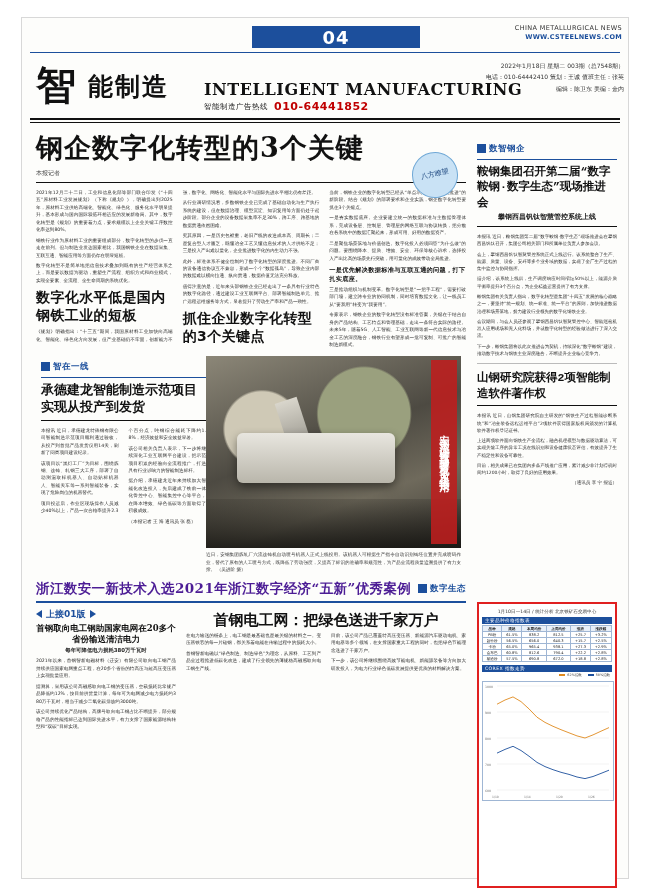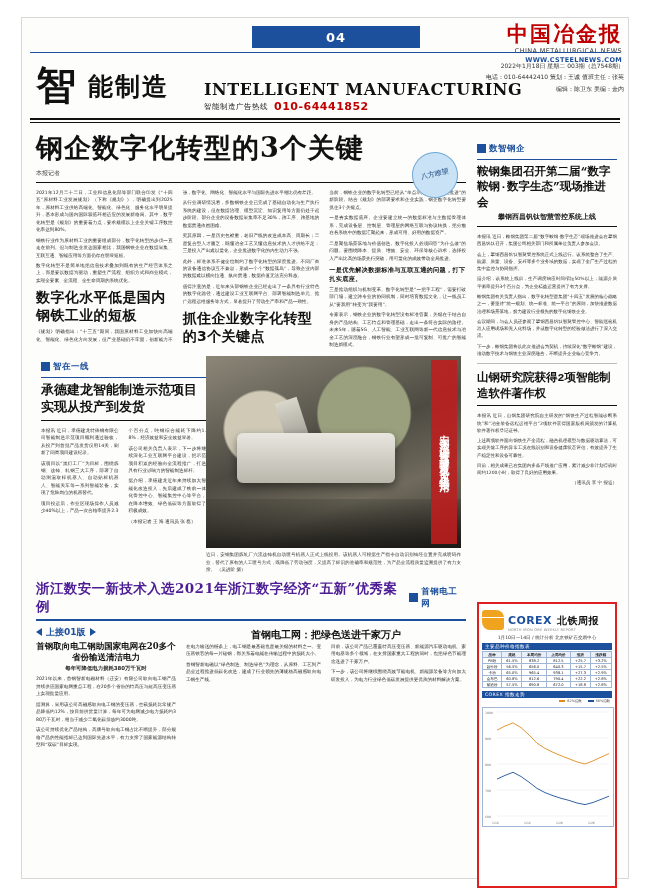--- a/index.html
+++ b/index.html
@@ -9,21 +9,21 @@
     overflow:hidden;
   }
   .sheet{
     position:absolute;left:22px;top:18px;width:606px;height:860px;
     background:#fdfdfb;
     box-shadow:0 0 0 1px #d8d8d8;
   }
   
   .pagenum-bar{
     position:absolute;left:230px;top:8px;width:168px;height:22px;
-    background:#1c4f9c;color:#fff;font-size:13px;font-weight:bold;
+    background:#1c4f9c;color:#fff;font-size:18px;font-weight:bold;
     display:flex;align-items:center;justify-content:center;letter-spacing:1px;
   }
   .brand{
     position:absolute;right:6px;top:4px;width:200px;text-align:right;
   }
   .brand .cn{
     font-family:"DejaVu Serif","Liberation Serif",serif;
     font-size:21px;font-weight:bold;color:#c00000;letter-spacing:2px;line-height:1.1;
   }
   .brand .en{
@@ -195,21 +195,20 @@
   .legend i{display:inline-block;width:6px;height:2px;vertical-align:middle;margin-right:2px;}
 </style>
 </head>
 <body>
 
 <div class="page">
   <div class="sheet">
 
     <div class="pagenum-bar">04</div>
     <div class="brand">
-      <div class="cn">中国冶金报</div>
       <div class="en">CHINA METALLURGICAL NEWS</div>
       <div class="url">WWW.CSTEELNEWS.COM</div>
     </div>
     <div class="rule-top"></div>
 
     <div class="logo-block">
       <span class="logo-zhi">智</span>
       <span class="logo-rest">能制造</span>
       <span class="logo-en">INTELLIGENT MANUFACTURING</span>
       <span class="logo-sub">智能制造广告热线</span>
@@ -277,40 +276,40 @@
             <div class="photo-caption-box">安钢六流连铸自动喷号机器人上线投用</div>
           </div>
           <div class="cap">近日，安钢集团炼轧厂六流连铸机自动喷号机器人正式上线投用。该机器人可根据生产指令自动识别铸坯位置并完成喷码作业，替代了原有的人工喷号方式，既降低了劳动强度，又提高了标识的准确率和规范性，为产品全流程质量追溯提供了有力支撑。 （吴进阶 摄）</div>
         </div>
       </div>
 
       <div style="display:flex;align-items:center;justify-content:space-between;margin-top:6px;">
         <div class="banner-title">浙江数安一新技术入选2021年浙江数字经济“五新”优秀案例</div>
         <div class="tag" style="margin:0;">
           <span class="blk"></span>
-          <span>首钢电工网</span>
+          <span>数字生态</span>
         </div>
       </div>
       <div class="blue-rule"></div>
 
       <div style="display:flex;gap:10px;">
         <div style="width:140px;">
           <div class="bottom-left-head">
             <span class="tri"></span>
             <span>上接01版</span>
             <span class="tri-r"></span>
           </div>
           <div class="bl-title">首钢取向电工钢助国家电网在20多个省份输送清洁电力</div>
           <div class="bl-sub">每年可降低电力损耗380万千瓦时</div>
           <p class="para">2021年以来，首钢智新电磁材料（迁安）有限公司取向电工钢产品持续供应国家电网重点工程，在20多个省份的特高压与超高压变压器上实现批量应用。</p>
           <p class="para">据测算，采用该公司高磁感取向电工钢的变压器，空载损耗比常规产品降低约12%，按目前供货量计算，每年可为电网减少电力损耗约380万千瓦时，相当于减少二氧化碳排放约3000吨。</p>
           <p class="para">该公司持续优化产品结构，高牌号取向电工钢占比不断提升，部分规格产品的性能指标已达到国际先进水平，有力支撑了国家能源结构转型和“双碳”目标实现。</p>
         </div>
         <div style="width:280px;">
-          <div class="bl-title" style="font-size:10px;">首钢电工网：把绿色送进千家万户</div>
+          <div class="bl-title" style="font-size:15px;">首钢电工网：把绿色送进千家万户</div>
           <div class="textcols2">
             <p class="para">在电力输送的链条上，电工钢是最基础也是最关键的材料之一。变压器铁芯的每一片硅钢，都关系着电能在传输过程中的损耗大小。</p>
             <p class="para">首钢智新电磁以“绿色制造、制造绿色”为理念，从原料、工艺到产品全过程推进低碳化改造，建成了行业领先的薄规格高磁感取向电工钢生产线。</p>
             <p class="para">目前，该公司产品已覆盖特高压变压器、新能源汽车驱动电机、家用电器等多个领域，在支撑国家重大工程的同时，也把绿色节能理念送进了千家万户。</p>
             <p class="para">下一步，该公司将继续围绕高效节能电机、新能源装备等方向加大研发投入，为电力行业绿色低碳发展提供更优质的材料解决方案。</p>
           </div>
         </div>
       </div>
     </div>
 
@@ -335,28 +334,20 @@
 
       <div class="rtitle">山钢研究院获得2项智能制造软件著作权</div>
       <div class="hl-rule"></div>
       <p class="rbody">本报讯 近日，山钢集团研究院自主研发的“钢铁生产过程智能诊断系统”和“冶金装备远程运维平台”2项软件获得国家版权局颁发的计算机软件著作权登记证书。</p>
       <p class="rbody">上述两项软件面向钢铁生产全流程，融合机理模型与数据驱动算法，可实现关键工序的异常工况在线识别和设备健康状态评估，有效提升了生产稳定性和设备可靠性。</p>
       <p class="rbody">目前，相关成果已在集团内多条产线推广应用，累计减少非计划停机时间约1200小时，取得了良好的应用效果。</p>
       <div class="sig">（通讯员 李 宁 报道）</div>
     </div>
 
     <div class="corex">
-      <div class="corex-head">
-        <div class="corex-logo"></div>
-        <div>
-          <span class="corex-word">COREX</span>
-          <span class="corex-cn">北铁周报</span>
-          <div class="corex-en">NORTH IRON ORE WEEKLY REPORT</div>
-        </div>
-      </div>
       <div class="corex-date">1月10日—14日 / 统计分析 北京铁矿石交易中心</div>
       <div class="mini-bar">主要品种价格指数表</div>
       <table class="mini">
         <thead>
             <tr>
           <th>品种</th>
           <th>规格</th>
           <th>本周均价</th>
           <th>上周均价</th>
           <th>涨跌</th>

